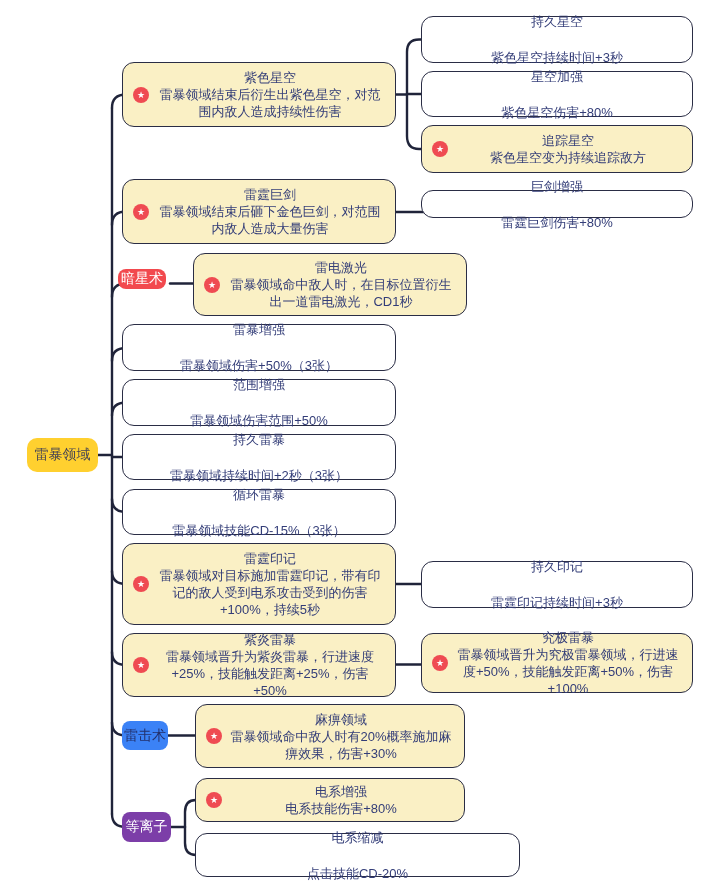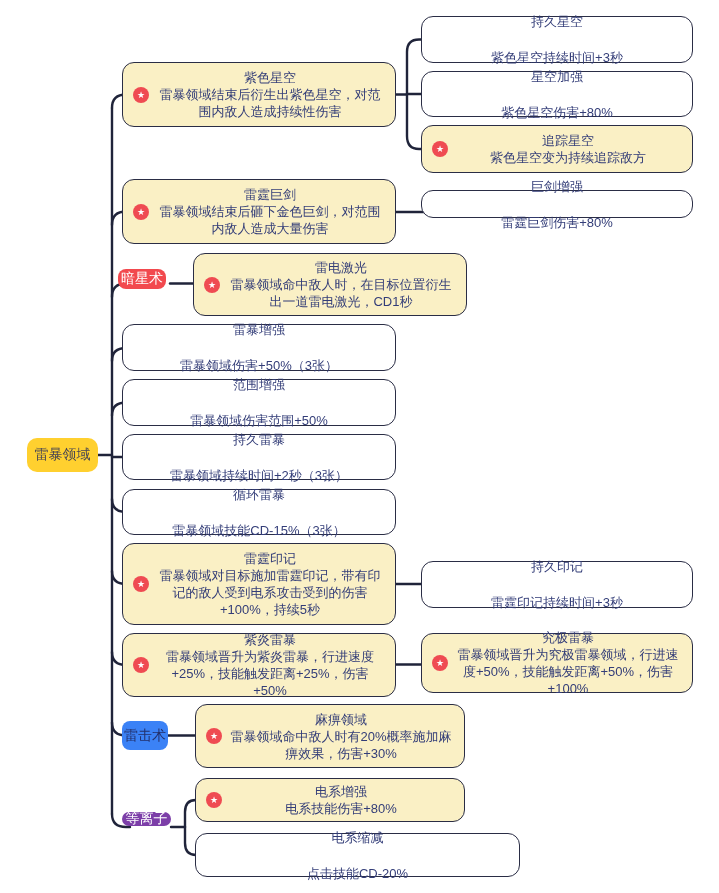--- a/index.html
+++ b/index.html
@@ -141,21 +141,21 @@
   <div class="pill blue" style="left:122px;top:721px;width:46px;height:29px">
     <span>雷击术</span>
   </div>
 
   <div class="node yellow starred" style="left:195px;top:704px;width:270px;height:64px">
     <span class="star">★</span>
     <div class="ntitle">麻痹领域</div>
     <div class="nbody">雷暴领域命中敌人时有20%概率施加麻痹效果，伤害+30%</div>
   </div>
 
-  <div class="pill purple" style="left:122px;top:812px;width:49px;height:14px">
+  <div class="pill purple" style="left:122px;top:812px;width:49px;height:30px">
     <span>等离子</span>
   </div>
 
   <div class="node yellow starred" style="left:195px;top:778px;width:270px;height:44px">
     <span class="star">★</span>
     <div class="ntitle">电系增强</div>
     <div class="nbody">电系技能伤害+80%</div>
   </div>
 
   <div class="node white" style="left:195px;top:833px;width:325px;height:44px">

